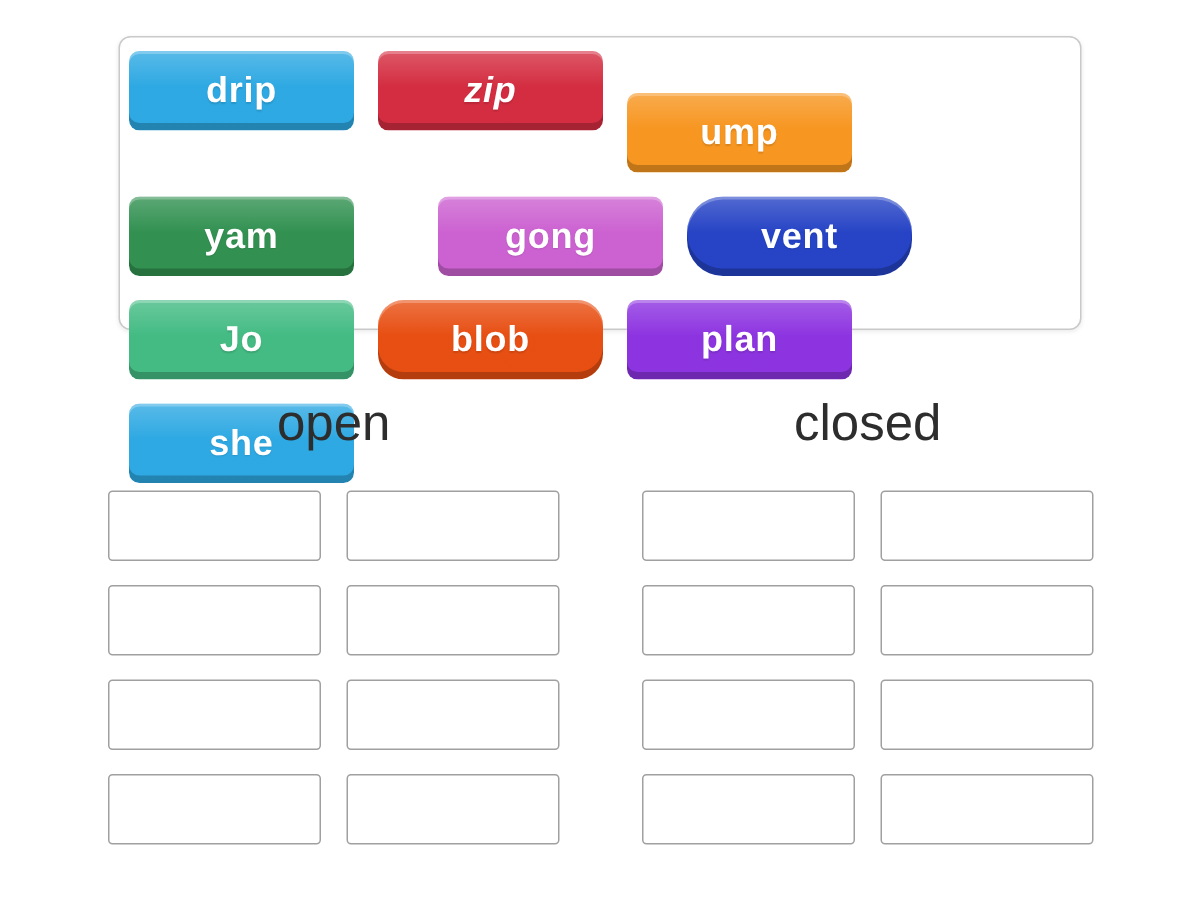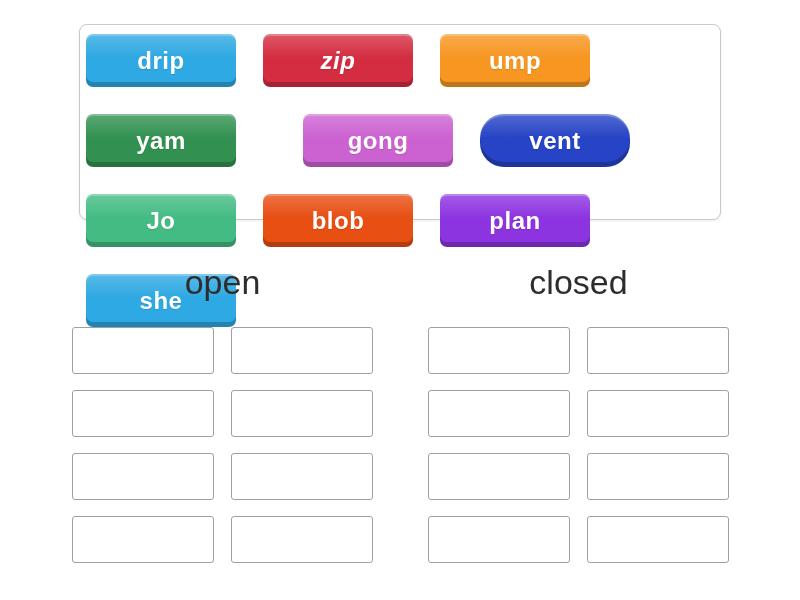--- a/index.html
+++ b/index.html
@@ -17,21 +17,21 @@
     position: absolute;
     left: 79px; top: 24px;
     width: 642px; height: 196px;
     background: #ffffff;
     border: 1px solid #c9c9c9;
     border-radius: 8px;
     box-shadow: 0 1px 3px rgba(0,0,0,0.08);
     padding: 9px 5px 7px 6px;
     display: flex;
     flex-wrap: wrap;
-    gap: 27px;
+    gap: 16px;
     align-content: flex-start;
   }
   .tile {
     width: 150px; height: 53px;
     border-radius: 7px;
     display: flex;
     align-items: center;
     justify-content: center;
     color: #ffffff;
     font-size: 24px;
@@ -77,36 +77,36 @@
 </head>
 <body>
 
 <div class="word-bank">
     <div class="tile" style="background-color: rgb(42, 167, 226);">
     <span class="tile-label">drip</span>
   </div>
     <div class="tile" style="background-color: rgb(211, 41, 61); font-style: italic;">
     <span class="tile-label">zip</span>
   </div>
-    <div class="tile" style="background-color: rgb(247, 148, 29);">
+    <div class="tile" style="background-color: rgb(247, 148, 29); margin-top: 28px;">
     <span class="tile-label">ump</span>
   </div>
     <div class="tile" style="background-color: rgb(46, 143, 78);">
     <span class="tile-label">yam</span>
   </div>
     <div class="tile" style="background-color: rgb(203, 95, 208); margin-left: 40px;">
     <span class="tile-label">gong</span>
   </div>
     <div class="tile" style="background-color: rgb(34, 64, 196); border-radius: 24px;">
     <span class="tile-label">vent</span>
   </div>
     <div class="tile" style="background-color: rgb(64, 186, 129);">
     <span class="tile-label">Jo</span>
   </div>
-    <div class="tile" style="background-color: rgb(231, 75, 14);">
+    <div class="tile" style="background-color: rgb(231, 75, 14); border-radius: 17px;">
     <span class="tile-label">blob</span>
   </div>
     <div class="tile" style="background-color: rgb(139, 48, 224);">
     <span class="tile-label">plan</span>
   </div>
     <div class="tile" style="background-color: rgb(42, 167, 226);">
     <span class="tile-label">she</span>
   </div>
   </div>
 

